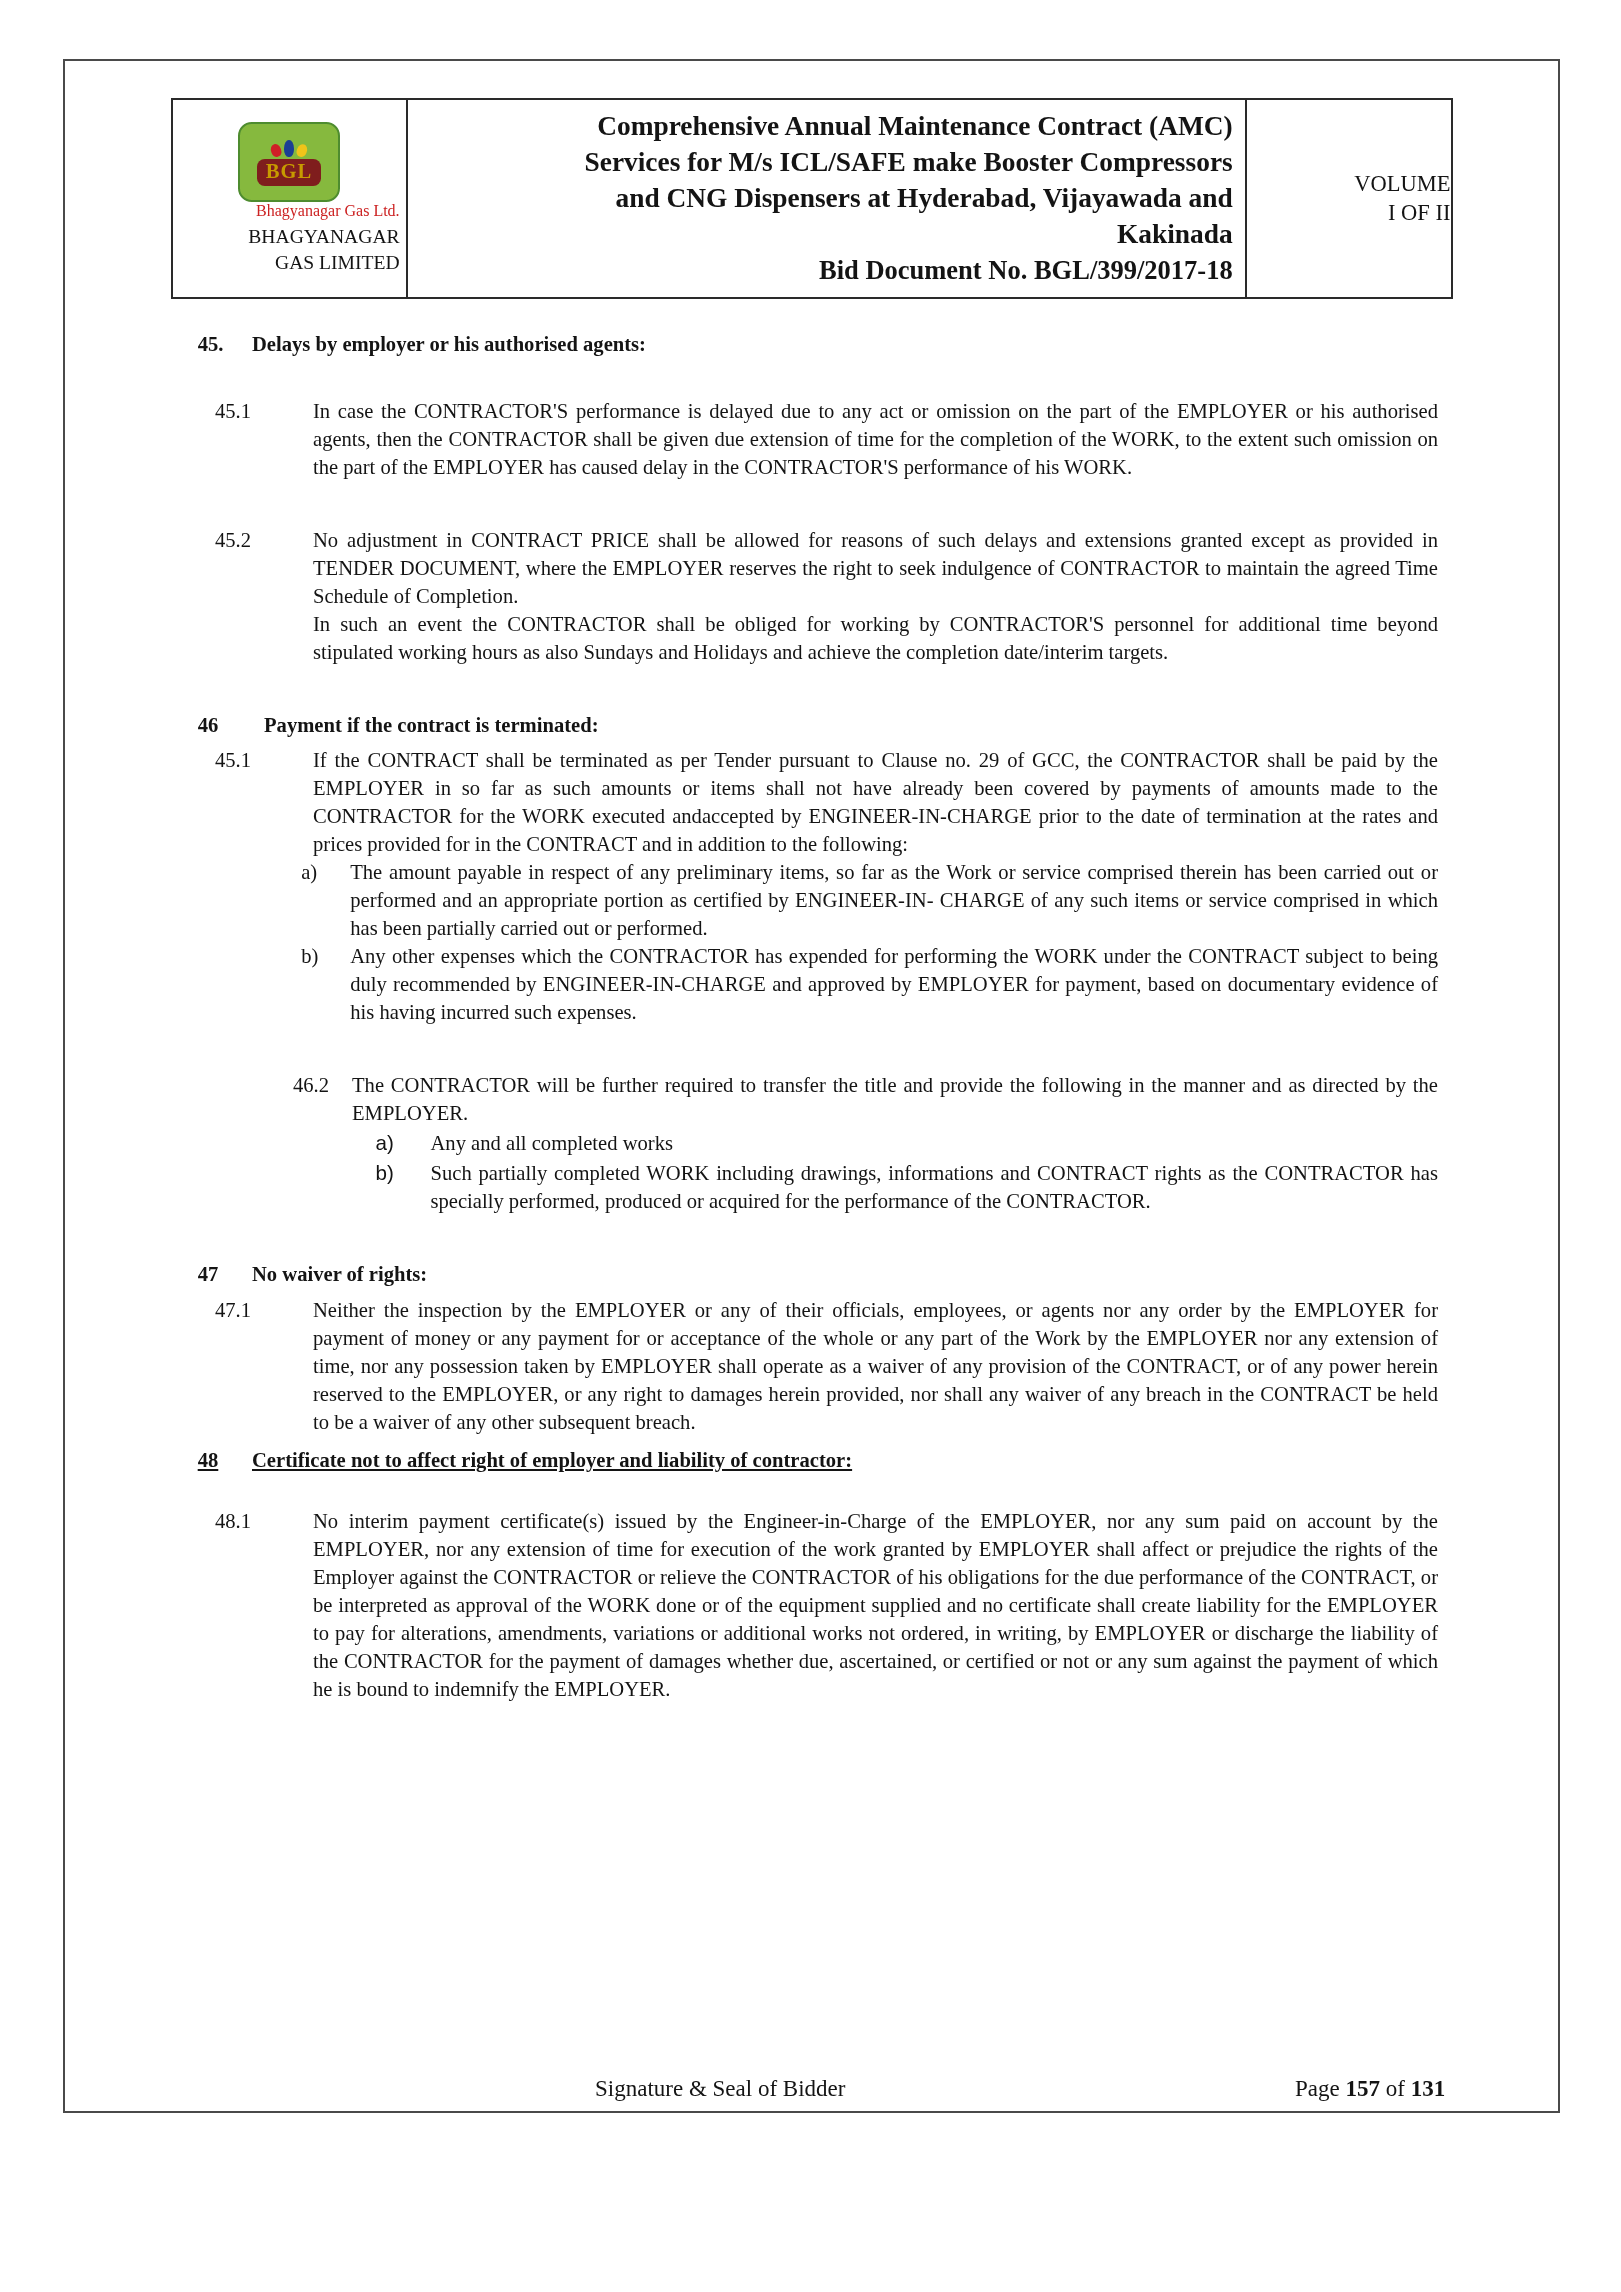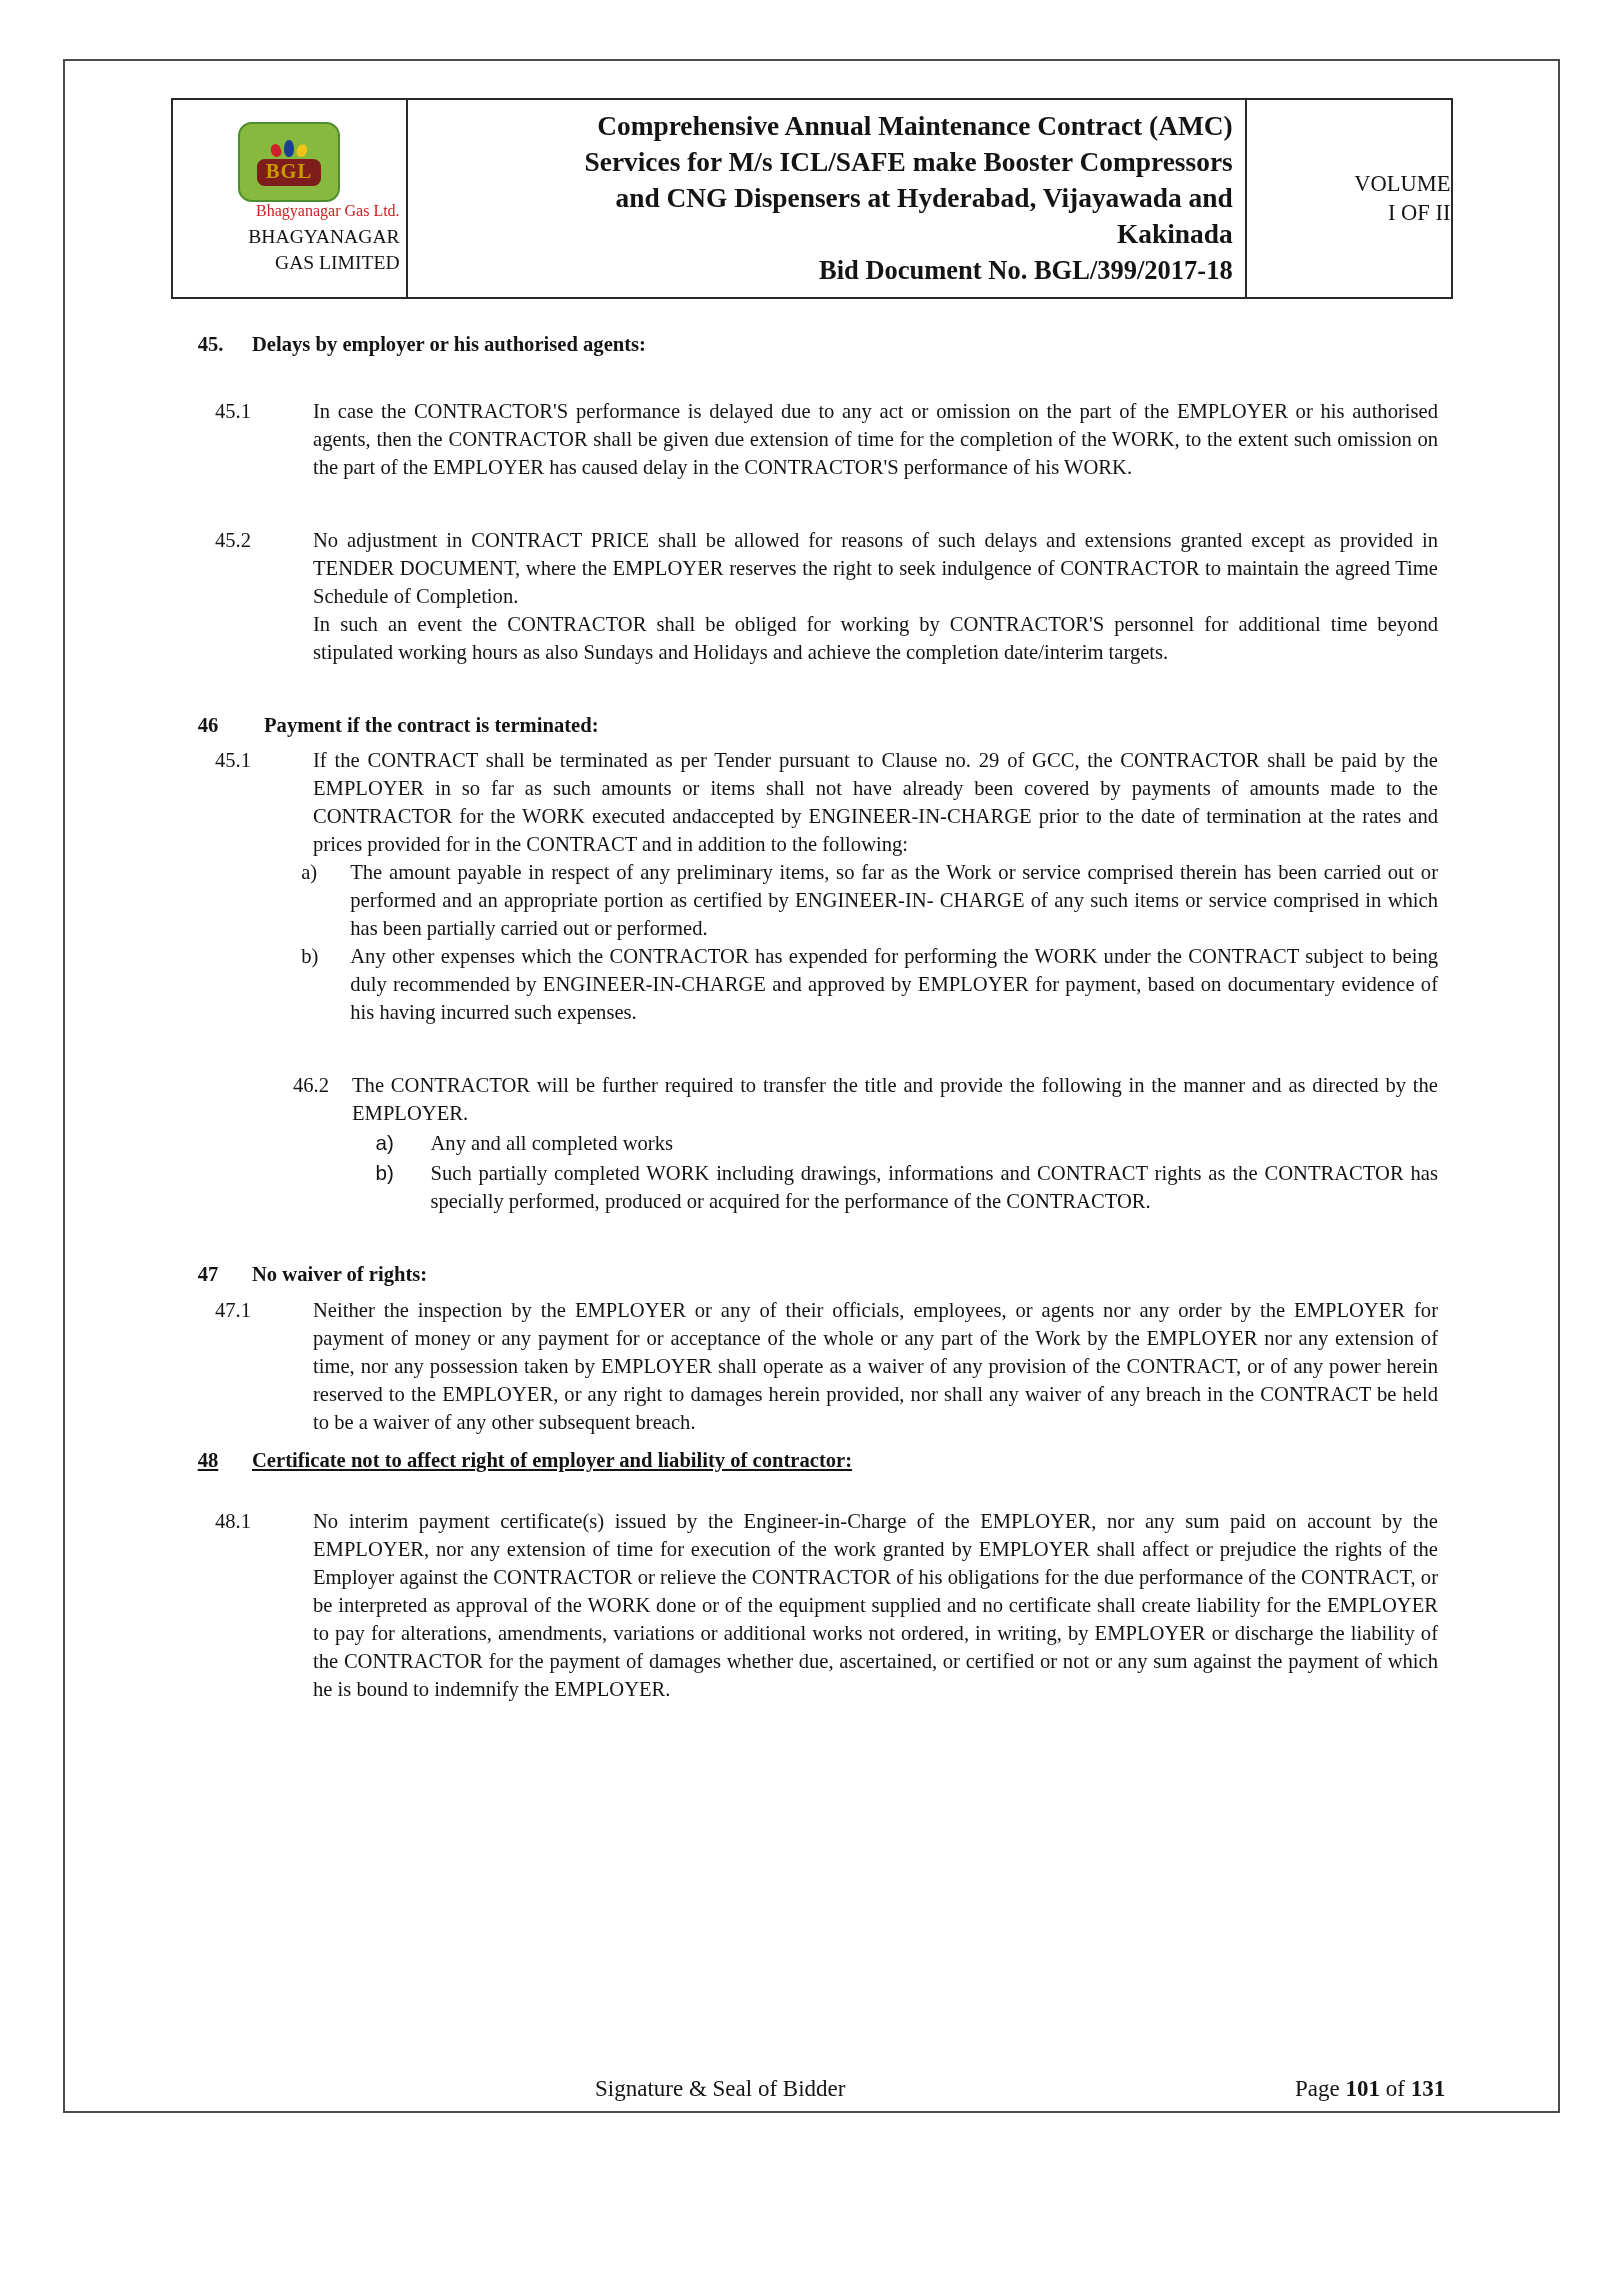--- a/index.html
+++ b/index.html
@@ -212,17 +212,17 @@
           <div class="item-num">48.1</div>
           <div class="item-body">
             <p class="para">No interim payment certificate(s) issued by the Engineer-in-Charge of the EMPLOYER, nor any sum paid on account by the EMPLOYER, nor any extension of time for execution of the work granted by EMPLOYER shall affect or prejudice the rights of the Employer against the CONTRACTOR or relieve the CONTRACTOR of his obligations for the due performance of the CONTRACT, or be interpreted as approval of the WORK done or of the equipment supplied and no certificate shall create liability for the EMPLOYER to pay for alterations, amendments, variations or additional works not ordered, in writing, by EMPLOYER or discharge the liability of the CONTRACTOR for the payment of damages whether due, ascertained, or certified or not or any sum against the payment of which he is bound to indemnify the EMPLOYER.</p>
           </div>
         </div>
       </div>
     </div>
 
   <div class="footer">
     <span class="footer-sig">Signature &amp; Seal of Bidder</span>
-    <span class="footer-page"><span>Page</span>&nbsp;<b>101</b>&nbsp;<span>of</span>&nbsp;<b>131</b></span>
+    <span class="footer-page"><span>Page</span>&nbsp;<b>157</b>&nbsp;<span>of</span>&nbsp;<b>131</b></span>
   </div>
 
 </div>
 
 
 </body></html>

